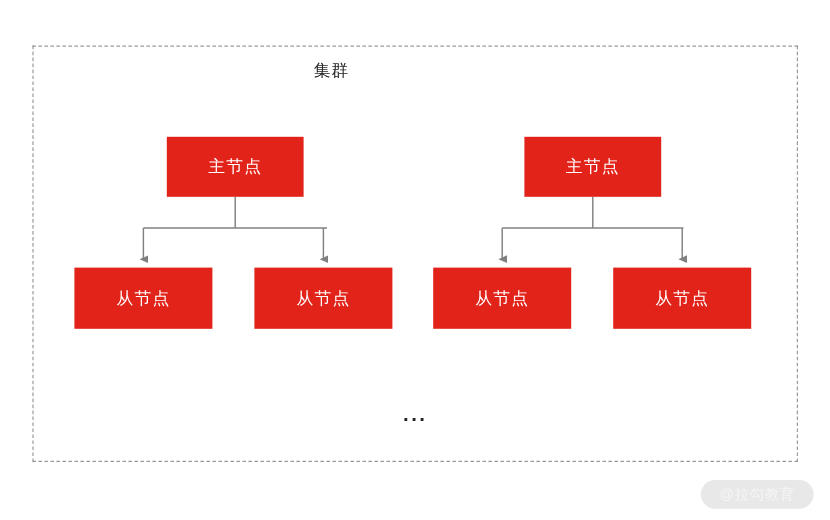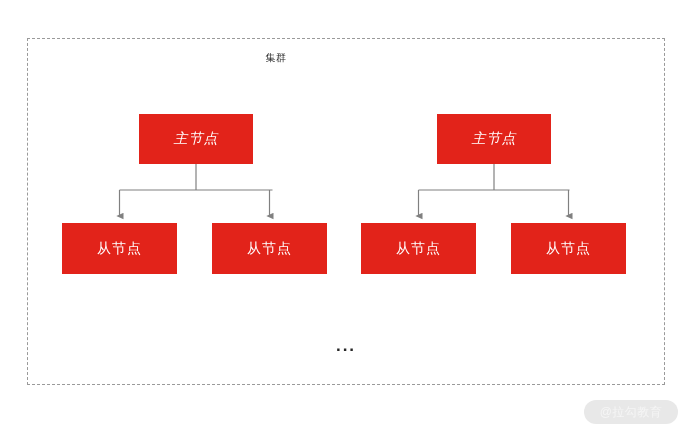--- a/index.html
+++ b/index.html
@@ -34,40 +34,40 @@
     box-sizing: border-box;
     background: #ffffff;
   }
 
   .cluster-title {
     position: absolute;
     left: 0;
     top: 48px;
     width: 552px;
     text-align: center;
-    font-size: 10px;
+    font-size: 14px;
     color: #262626;
     line-height: 20px;
     letter-spacing: 0.5px;
   }
 
   
   .node {
     position: absolute;
     background: #e2231a;
     color: #ffffff;
     font-size: 14px;
     display: flex;
     align-items: center;
     justify-content: center;
     letter-spacing: 1px;
     box-sizing: border-box;
   }
 
-  .node-master { width: 114px; height: 50px; font-style: italic; }
+  .node-master { width: 114px; height: 50px; }
   .node-slave  { width: 115px; height: 51px; }
 
   #master-1 { left: 139px; top: 114px; }
   #master-2 { left: 437px; top: 114px; }
 
   #slave-1 { left: 62px;  top: 223px; }
   #slave-2 { left: 212px; top: 223px; }
   #slave-3 { left: 361px; top: 223px; }
   #slave-4 { left: 511px; top: 223px; }
 

